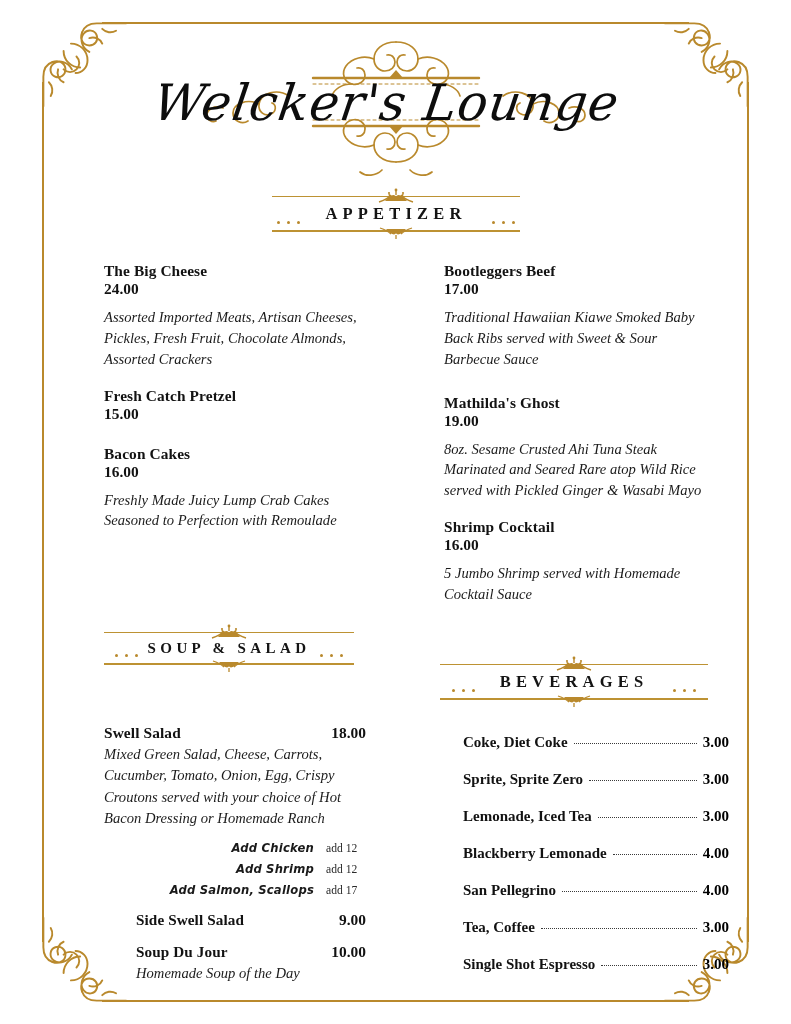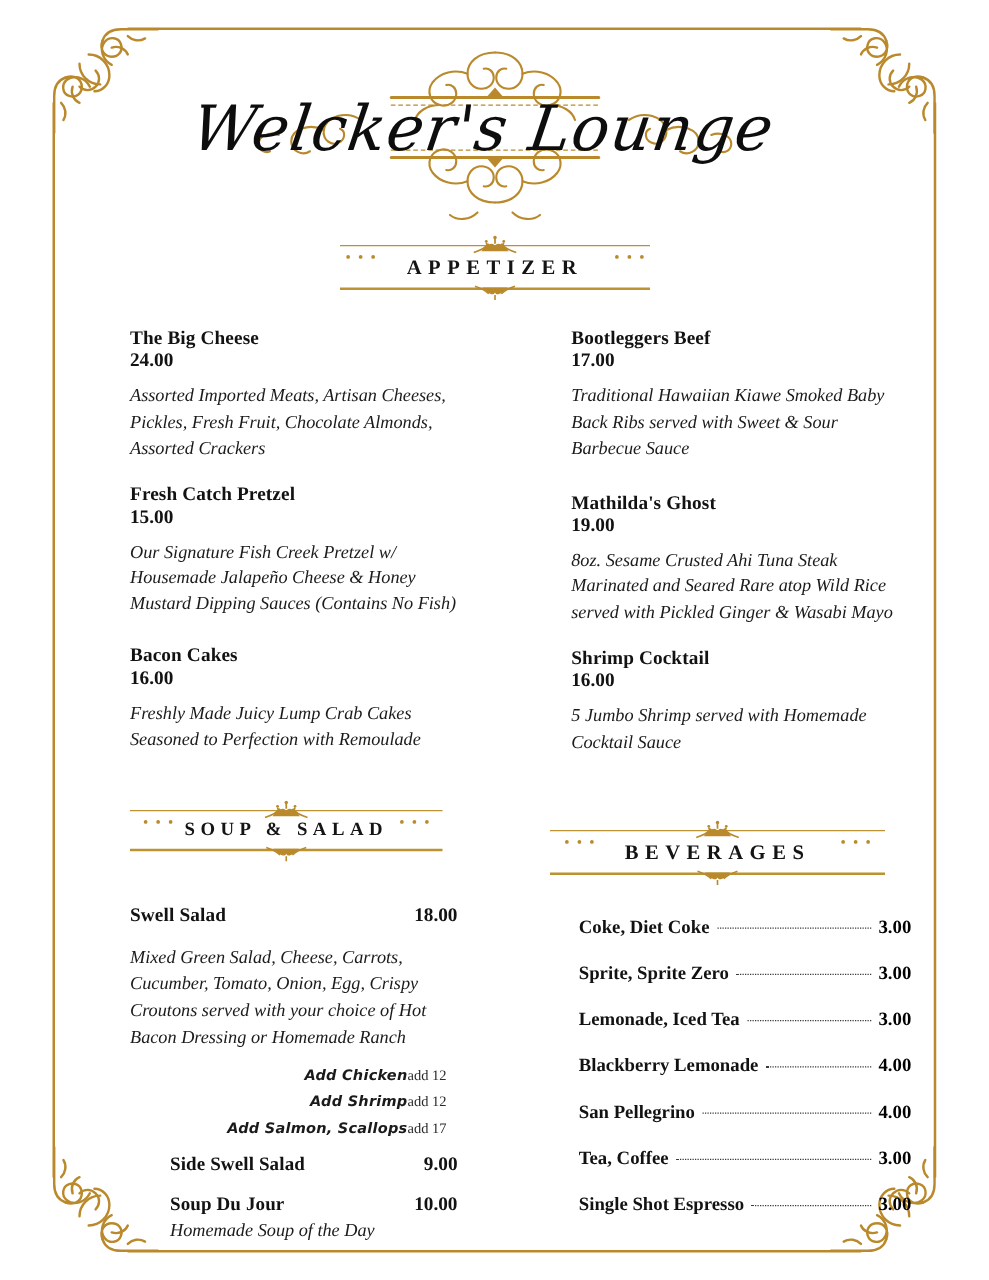--- a/index.html
+++ b/index.html
@@ -28,21 +28,21 @@
   .corner.br{right:-6px;bottom:-6px;transform:scale(-1,-1);}
 
   
   .logo-wrap{position:absolute;left:0;right:0;top:34px;height:150px;}
   .logo-svg{display:block;margin:0 auto;}
 
   
   .sec-head{position:relative;text-align:center;}
   .sec-head .rule{height:1.3px;background:#bd9233;}
   .sec-head .rule.bot{margin-top:0;}
-  .sec-head .mid{display:flex;align-items:flex-start;justify-content:center;gap:3px;
+  .sec-head .mid{display:flex;align-items:flex-end;justify-content:center;gap:3px;
     padding:7px 0 6px;}
   .sec-title{
     font-family:"Liberation Serif", serif;
     font-weight:700;font-size:16.5px;letter-spacing:5.2px;
     color:#141414;white-space:nowrap;
   }
   .sec-title.small{font-size:15px;letter-spacing:4.4px;}
   .dots{display:inline-flex;gap:7px;align-items:center;}
   .dots i{width:3px;height:3px;border-radius:50%;background:#b9892c;display:block;}
   .dots.l{margin-right:22px;}
@@ -50,36 +50,36 @@
   .dots.tight.l{margin-right:7px;}
   .dots.tight.r{margin-left:7px;}
   .crest{position:absolute;left:50%;transform:translateX(-50%);}
   .crest.up{top:-8px;}
   .crest.dn{bottom:-9px;transform:translateX(-50%) scaleY(-1);}
 
   
   .cols{position:absolute;left:0;right:0;top:262px;}
   .col{position:absolute;width:280px;}
   .col.left{left:104px;}
-  .col.right{left:457px;}
+  .col.right{left:444px;}
 
   .item{margin-bottom:17px;}
   .item-head{display:flex;justify-content:space-between;align-items:baseline;flex-direction:column;}
   .item-name{font-weight:700;font-size:15.4px;letter-spacing:.1px;color:#121212;}
   .item-price{font-weight:700;font-size:15.4px;color:#121212;white-space:nowrap;}
   .item-desc{
     font-style:italic;font-size:14.6px;line-height:1.43;color:#1b1b1b;
     margin-top:9px;max-width:272px;
   }
 
   
   .ss-head{display:flex;justify-content:space-between;align-items:baseline;gap:24px;}
-  .ss-desc{font-style:italic;font-size:14.6px;line-height:1.47;color:#1b1b1b;margin-top:14px;}
+  .ss-desc{font-style:italic;font-size:14.6px;line-height:1.47;color:#1b1b1b;margin-top:2px;}
   .addons{margin-top:11px;}
-  .addon{display:flex;justify-content:flex-end;align-items:baseline;gap:0;margin-bottom:7px;}
+  .addon{display:flex;justify-content:flex-end;align-items:baseline;gap:12px;margin-bottom:7px;}
   .addon-name{
     font-family:"DejaVu Sans", sans-serif;
     font-style:italic;font-weight:600;font-size:11.6px;color:#1a1a1a;letter-spacing:.2px;
   }
   .addon-price{
     font-family:"Liberation Serif", serif;
     font-size:11.6px;color:#2a2a2a;font-variant-numeric:oldstyle-nums;
     min-width:40px;text-align:left;
   }
   .sub-item{display:flex;justify-content:space-between;align-items:baseline;
@@ -256,21 +256,20 @@
           <span class="item-price">24.00</span>
         </div>
         <div class="item-desc">Assorted Imported Meats, Artisan Cheeses, Pickles, Fresh Fruit, Chocolate Almonds, Assorted Crackers</div>
       </div>
 
       <div class="item" style="margin-top:10px">
         <div class="item-head">
           <span class="item-name">Fresh Catch Pretzel</span>
           <span class="item-price">15.00</span>
         </div>
-        <div class="item-desc">Our Signature Fish Creek Pretzel w/ Housemade Jalapeño Cheese &amp; Honey Mustard Dipping Sauces (Contains No Fish)</div>
       </div>
 
       <div class="item" style="margin-top:22px">
         <div class="item-head">
           <span class="item-name">Bacon Cakes</span>
           <span class="item-price">16.00</span>
         </div>
         <div class="item-desc">Freshly Made Juicy Lump Crab Cakes Seasoned to Perfection with Remoulade</div>
       </div>
     </div>
@@ -295,21 +294,21 @@
       <div class="item" style="margin-top:5px">
         <div class="item-head">
           <span class="item-name">Shrimp Cocktail</span>
           <span class="item-price">16.00</span>
         </div>
         <div class="item-desc">5 Jumbo Shrimp served with Homemade Cocktail Sauce</div>
       </div>
     </div>
   </div>
 
-  <div class="sec-head" style="position:absolute;left:104px;width:250px;top:648px;">
+  <div class="sec-head" style="position:absolute;left:104px;width:250px;top:632px;">
     <div class="rule"></div>
     <div class="crest up">
       <svg width="46" height="15" viewBox="0 0 46 15" fill="none" stroke="#b9892c" stroke-width="1.4">
         <path d="M23 2 v5"></path>
           <path d="M16 6 l2 6"></path>
           <path d="M30 6 l-2 6"></path>
         <path d="M12 13 c4-6 10-8 11-4 1-4 7-2 11 4" fill="#b9892c" stroke="none"></path>
         <path d="M6 14 c6-2 10-4 12-7"></path>
           <path d="M40 14 c-6-2-10-4-12-7"></path>
         <circle cx="23" cy="2" r="1.4" fill="#b9892c" stroke="none"></circle>

